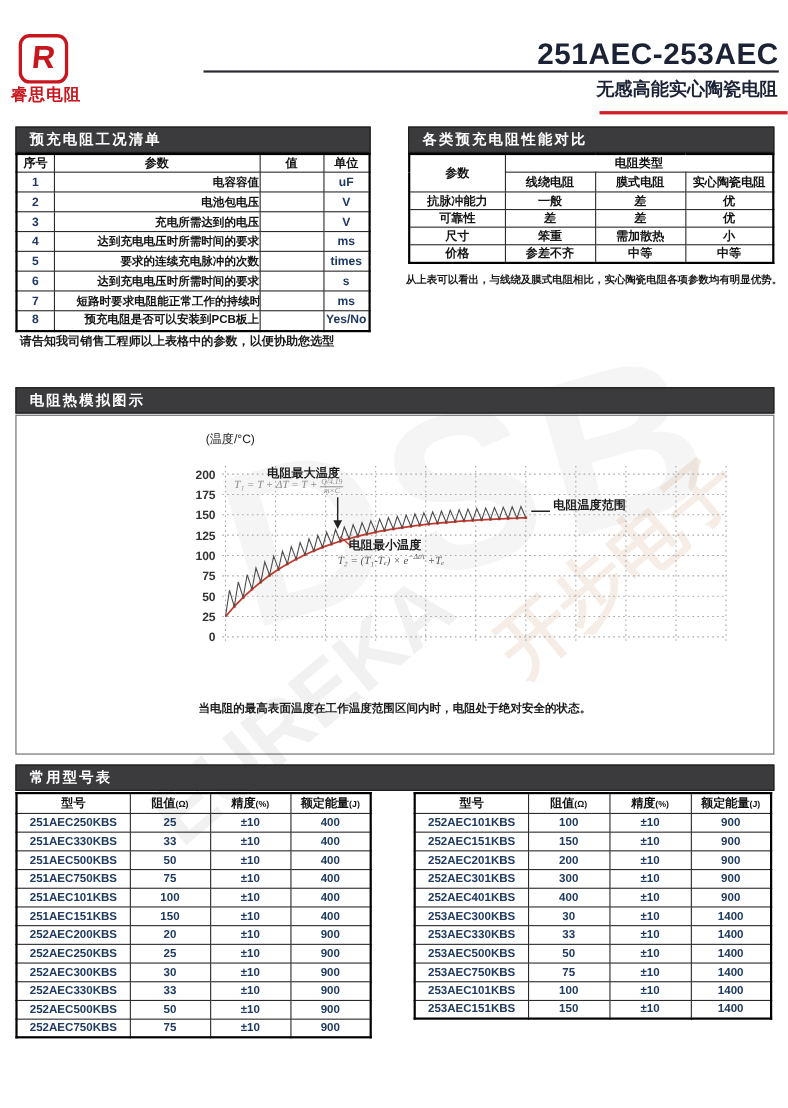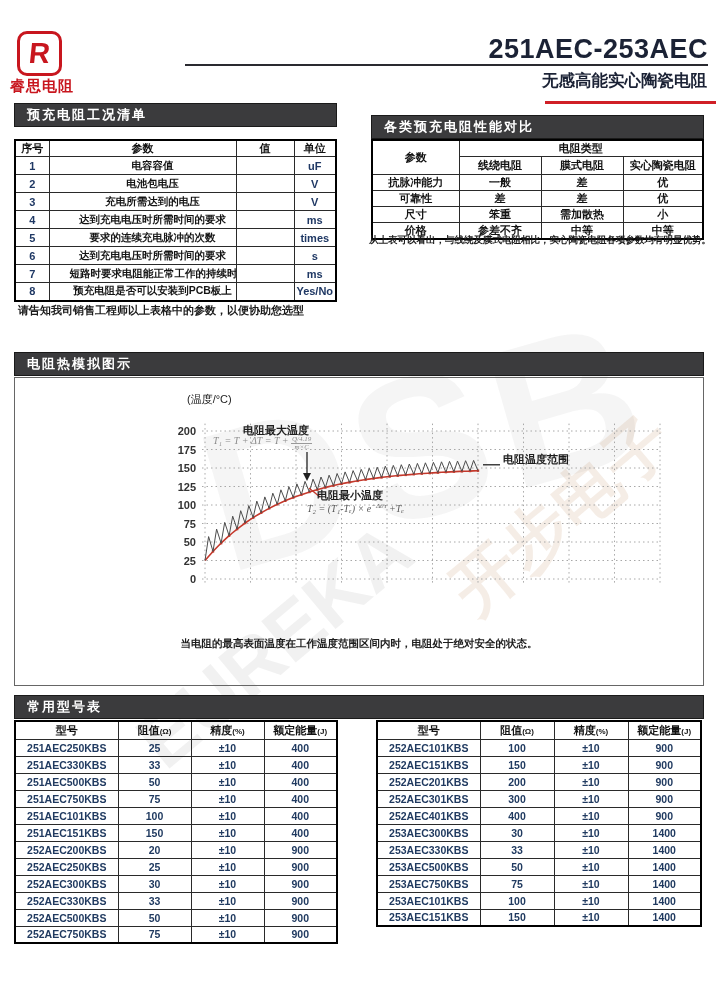--- a/index.html
+++ b/index.html
@@ -24,21 +24,21 @@
   .section-bar{background:#3b3b3d;border:1px solid #1a1a1a;color:#fff;font-size:13px;font-weight:bold;letter-spacing:2px;line-height:22px;padding-left:12px;height:24px}
   
   table{border-collapse:collapse;table-layout:fixed;width:100%;background:transparent}
   th,td{border:1px solid #2a2a2a;text-align:center;white-space:nowrap;overflow:hidden}
   .tbl{border:2px solid #000}
   .nv{color:#1f3864}
   .zh{color:#141414}
   
   .t1 th{height:16px;font-size:11px;font-weight:bold;color:#111}
   .t1 td{height:18px;font-size:11px;font-weight:600}
-  .t1 td.c-param{text-align:center;padding-left:20px;font-size:10.5px}
+  .t1 td.c-param{text-align:right;padding-left:20px;font-size:10.5px}
   .note-txt{font-size:11px;font-weight:600;color:#1a1a1a}
   
   .t2 th{font-size:11px;font-weight:bold;color:#111}
   .t2 .r1 th{height:14px}
   .t2 .r2 th{height:18px}
   .t2 td{height:16px;font-size:11px;font-weight:bold}
   
   .t3 th{height:18px;font-size:11px;font-weight:bold;color:#111}
   .t3 th .unit{font-size:8px;font-weight:bold}
   .t3 td{height:17px;font-size:10.5px;font-weight:600;color:#203a60}
@@ -73,21 +73,21 @@
 
 <div class="abs z logo-box">
   <span class="logo-r">R</span>
 </div>
 <div class="abs z brand">睿思电阻</div>
 <div class="abs z doc-title">251AEC-253AEC</div>
 <div class="abs z head-rule"></div>
 <div class="abs z doc-sub">无感高能实心陶瓷电阻</div>
 <div class="abs z red-rule"></div>
 
-<div class="abs z section-bar" style="left:14px;top:103px;width:323px">
+<div class="abs z section-bar" style="left:14px;top:115px;width:323px">
   <span>预充电阻工况清单</span>
 </div>
 <div class="abs z" style="left:14px;top:139px;width:323px">
   <table class="tbl t1">
     <colgroup>
         <col style="width:34px">
         <col style="width:187px">
         <col style="width:58px">
         <col>
       </colgroup>
@@ -196,21 +196,21 @@
         </tr>
         <tr>
           <td class="zh">价格</td>
           <td class="zh">参差不齐</td>
           <td class="zh">中等</td>
           <td class="zh">中等</td>
         </tr>
       </tbody>
   </table>
 </div>
-<div class="abs z note-txt" style="left:369px;top:234px;width:347px;font-size:9.5px">从上表可以看出，与线绕及膜式电阻相比，实心陶瓷电阻各项参数均有明显优势。</div>
+<div class="abs z note-txt" style="left:369px;top:248px;width:347px;font-size:9.5px">从上表可以看出，与线绕及膜式电阻相比，实心陶瓷电阻各项参数均有明显优势。</div>
 
 <div class="abs z section-bar" style="left:14px;top:352px;width:690px">
   <span>电阻热模拟图示</span>
 </div>
 <div class="abs z chart-box">
   <div class="ylab">(温度/°C)</div>
   <svg id="thermal-svg" width="688" height="200" style="position:absolute;left:0;top:30px">
       <line x1="187" y1="171" x2="645" y2="171" class="grid"></line>
       <text x="181" y="175" class="tick" text-anchor="end">0</text>
       <line x1="187" y1="152.5" x2="645" y2="152.5" class="grid"></line>

